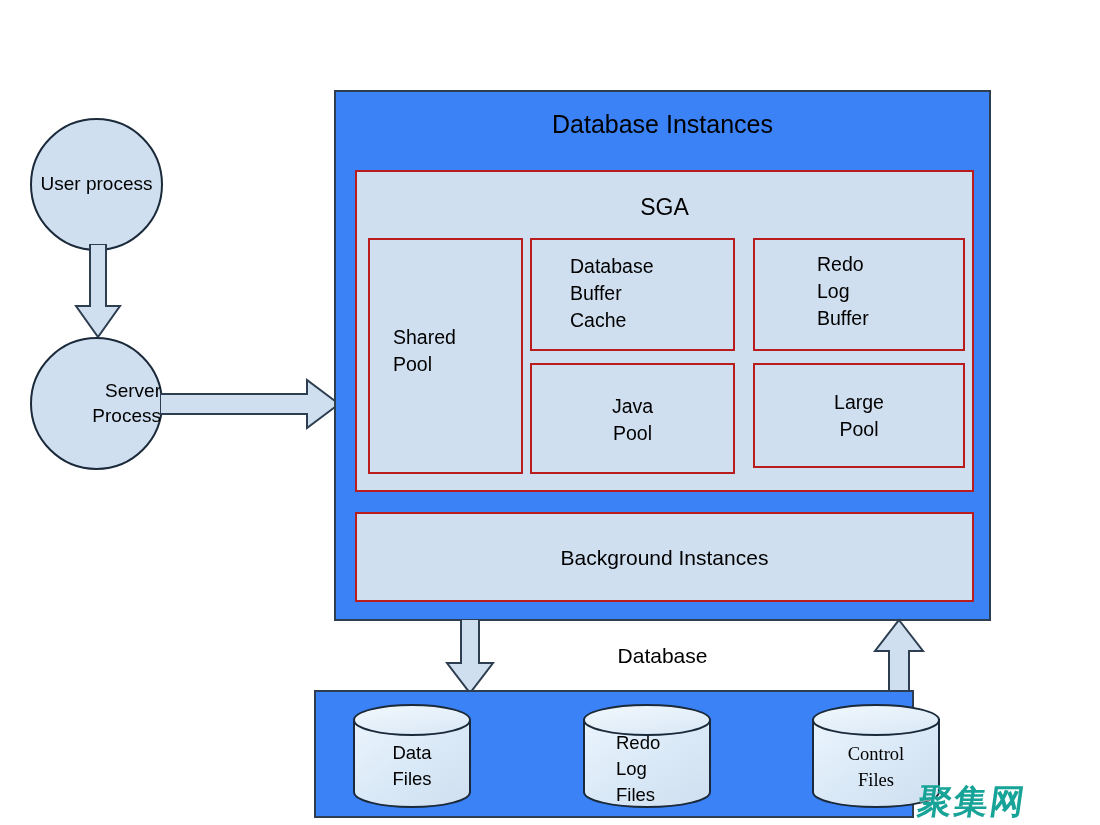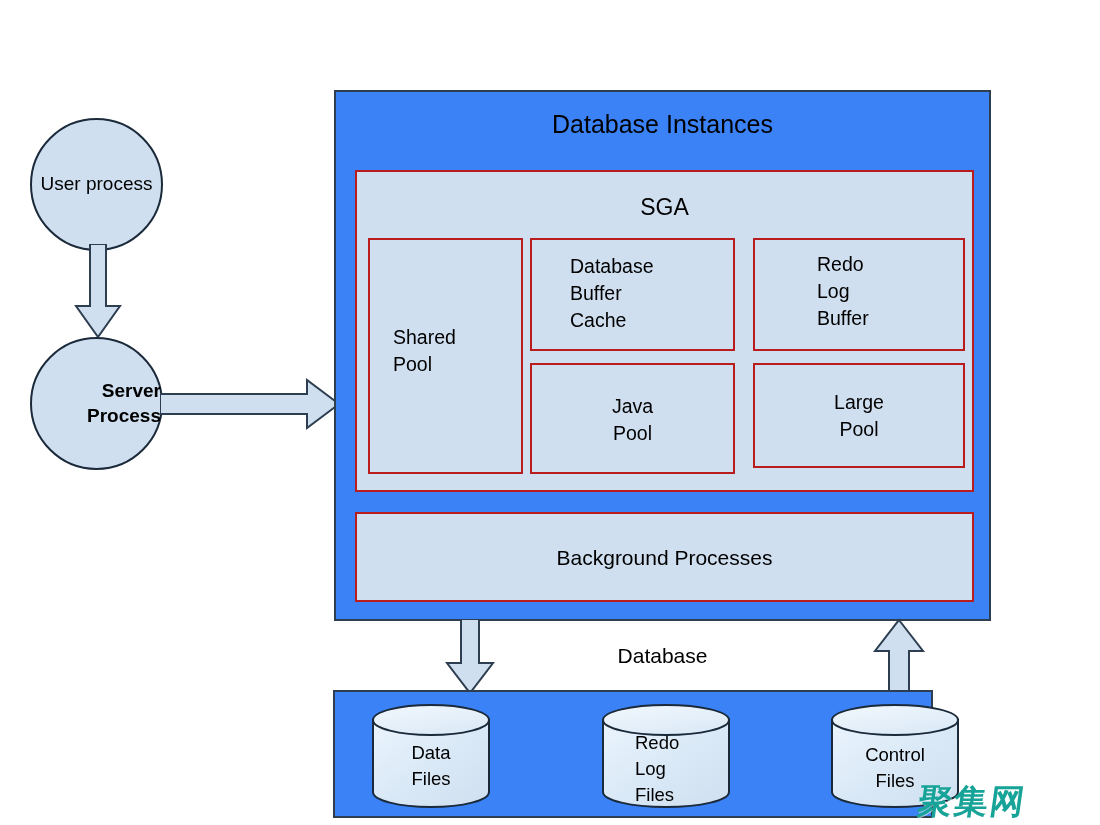--- a/index.html
+++ b/index.html
@@ -121,21 +121,21 @@
     <span>User
 process</span>
   </div>
 
   <div class="arrow" style="left:72px; top:244px;">
     <svg width="52" height="96" viewBox="0 0 52 96">
       <polygon points="18,0 34,0 34,62 48,62 26,93 4,62 18,62" fill="#cfdfef" stroke="#2c3e50" stroke-width="2"></polygon>
     </svg>
   </div>
 
-  <div class="proc-circle abs" style="left:30px; top:337px; width:133px; height:133px;font-weight:bold;">
+  <div class="proc-circle abs" style="left:30px; top:337px; width:133px; height:133px;">
     <span>Server
 Process</span>
   </div>
 
   <div class="arrow" style="left:160px; top:378px;">
     <svg width="182" height="52" viewBox="0 0 182 52">
       <polygon points="0,16 147,16 147,2 179,26 147,50 147,36 0,36" fill="#cfdfef" stroke="#2c3e50" stroke-width="2"></polygon>
     </svg>
   </div>
 
@@ -169,39 +169,39 @@
 Pool</div>
       </div>
 
       <div class="inner-box" style="left:396px; top:191px; width:212px; height:105px;">
         <div class="label-center" style="top:24px;">Large
 Pool</div>
       </div>
     </div>
 
     <div class="inner-box" style="left:19px; top:420px; width:619px; height:90px;">
-      <div class="bg-proc-label" style="top:32px;">Background Processes</div>
+      <div class="bg-proc-label" style="top:32px;">Background Instances</div>
     </div>
   </div>
 
   <div class="arrow" style="left:443px; top:619px;">
     <svg width="54" height="77" viewBox="0 0 54 77">
       <polygon points="18,0 36,0 36,44 50,44 27,74 4,44 18,44" fill="#cfdfef" stroke="#2c3e50" stroke-width="2"></polygon>
     </svg>
   </div>
 
   <div class="arrow" style="left:871px; top:618px;">
     <svg width="56" height="78" viewBox="0 0 56 78">
       <polygon points="28,2 52,33 38,33 38,76 18,76 18,33 4,33" fill="#cfdfef" stroke="#2c3e50" stroke-width="2"></polygon>
     </svg>
   </div>
 
   <div class="db-label" style="left:334px; top:644px; width:657px;">Database</div>
 
-  <div class="box-outer abs" style="left:333px; top:690px; width:600px; height:128px;">
+  <div class="box-outer abs" style="left:314px; top:690px; width:600px; height:128px;">
 
     <div class="cyl" style="left:36px; top:12px; width:120px; height:104px;">
       <svg width="120" height="104" viewBox="0 0 120 104">
         <defs>
           <linearGradient id="cylGradA" x1="0" y1="0" x2="1" y2="1">
             <stop offset="0%" stop-color="#eaf4fd"></stop>
             <stop offset="55%" stop-color="#d9e8f6"></stop>
             <stop offset="100%" stop-color="#cfdfef"></stop>
           </linearGradient>
           <linearGradient id="capGradA" x1="0" y1="0" x2="0.6" y2="1">
@@ -230,21 +230,21 @@
           </linearGradient>
         </defs>
         <path d="M2,16 L2,88 A63,15 0 0 0 128,88 L128,16 Z" fill="url(#cylGradB)" stroke="#1b2a3a" stroke-width="2"></path>
         <ellipse cx="65" cy="16" rx="63" ry="15" fill="url(#capGradB)" stroke="#1b2a3a" stroke-width="2"></ellipse>
       </svg>
       <div class="cyl-label" style="top:26px; text-align:left; padding-left:34px; box-sizing:border-box;">Redo
 Log
 Files</div>
     </div>
 
-    <div class="cyl" style="left:495px; top:12px; width:130px; height:104px;">
+    <div class="cyl" style="left:495px; top:12px; width:130px; height:104px;font-family:Liberation Serif, serif;">
       <svg width="130" height="104" viewBox="0 0 130 104">
         <defs>
           <linearGradient id="cylGradC" x1="0" y1="0" x2="1" y2="1">
             <stop offset="0%" stop-color="#eaf4fd"></stop>
             <stop offset="55%" stop-color="#d9e8f6"></stop>
             <stop offset="100%" stop-color="#cfdfef"></stop>
           </linearGradient>
           <linearGradient id="capGradC" x1="0" y1="0" x2="0.6" y2="1">
             <stop offset="0%" stop-color="#f2f8fd"></stop>
             <stop offset="100%" stop-color="#dceaf7"></stop>

